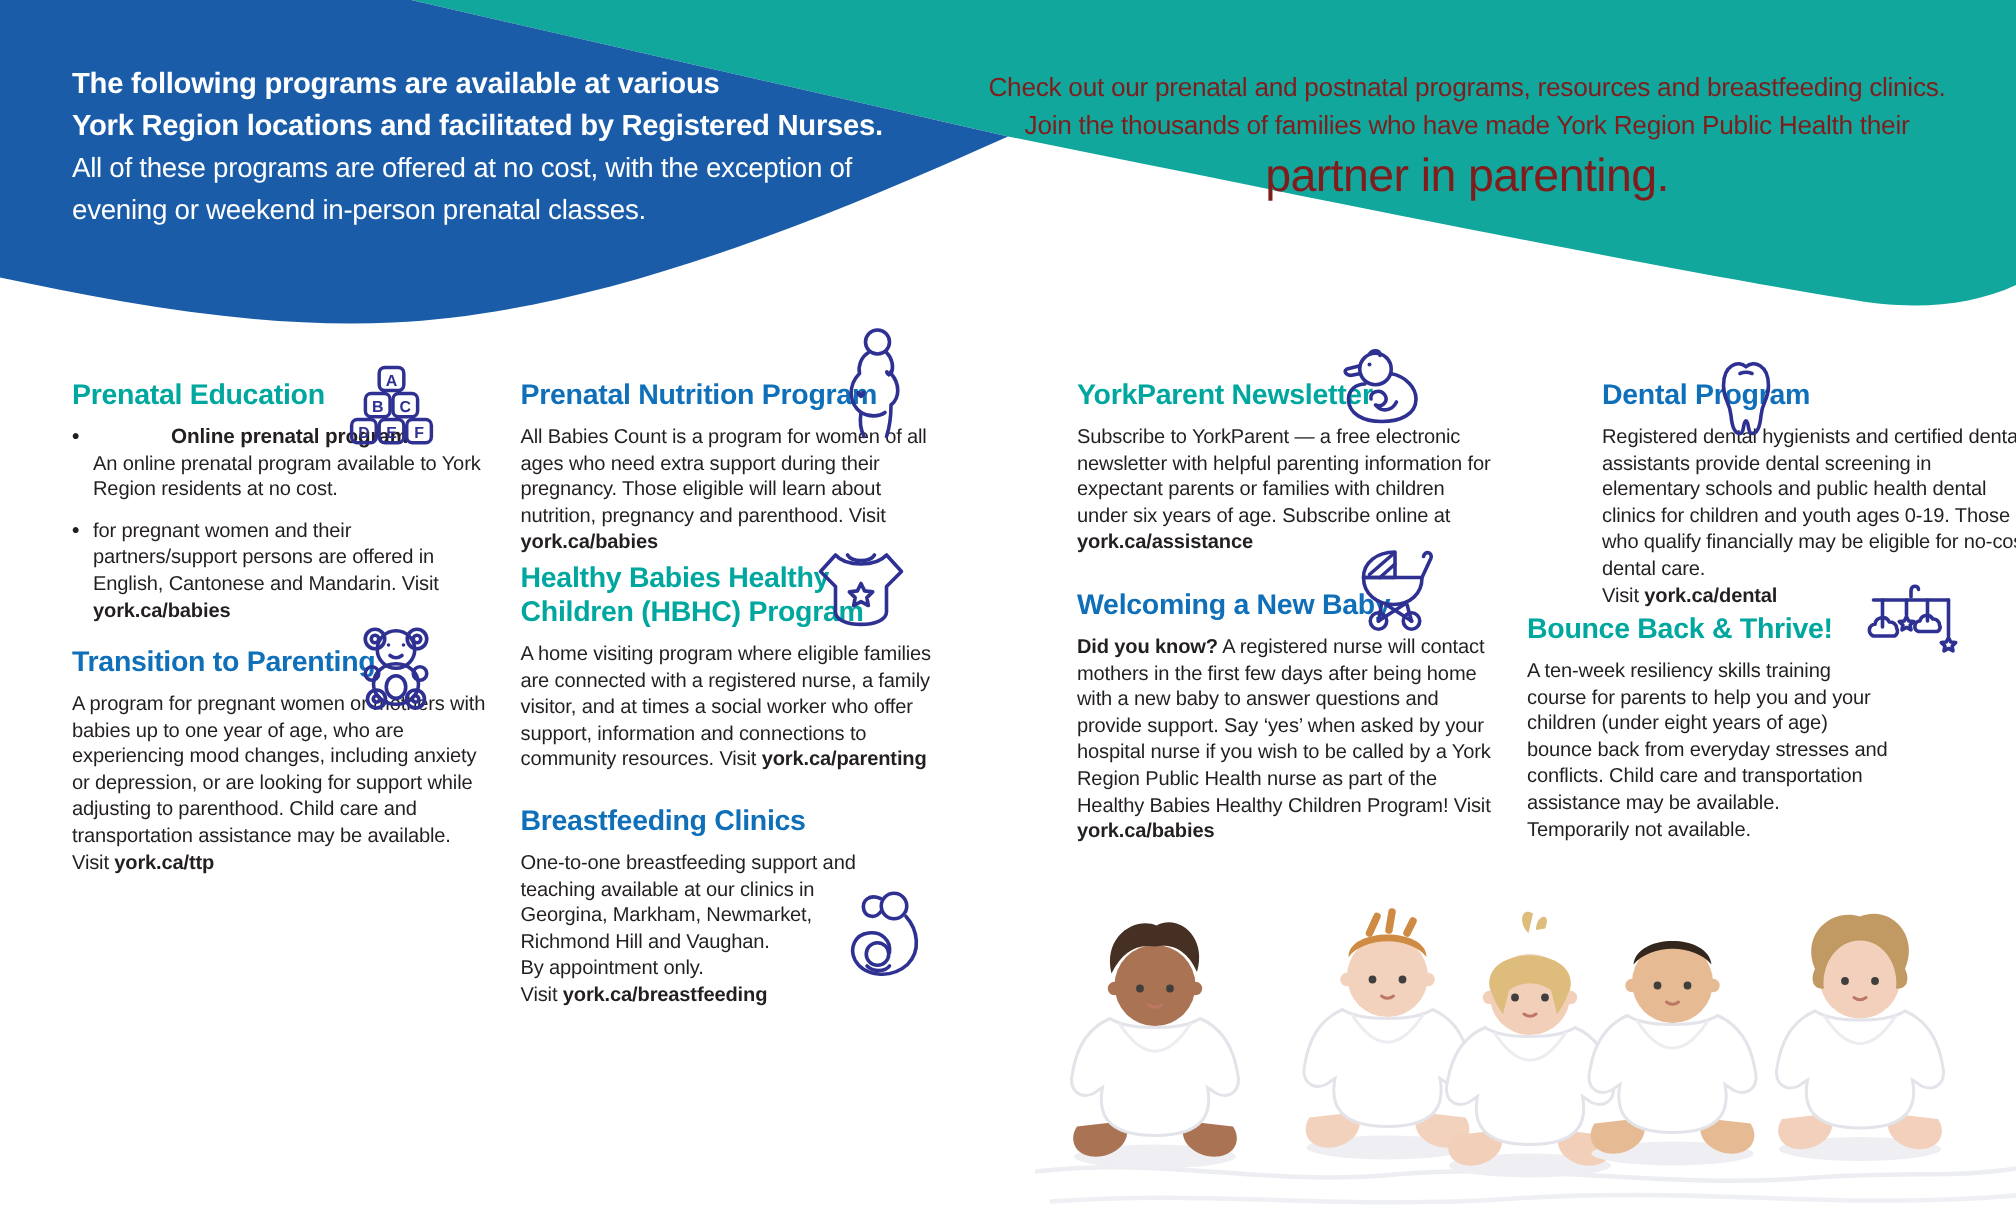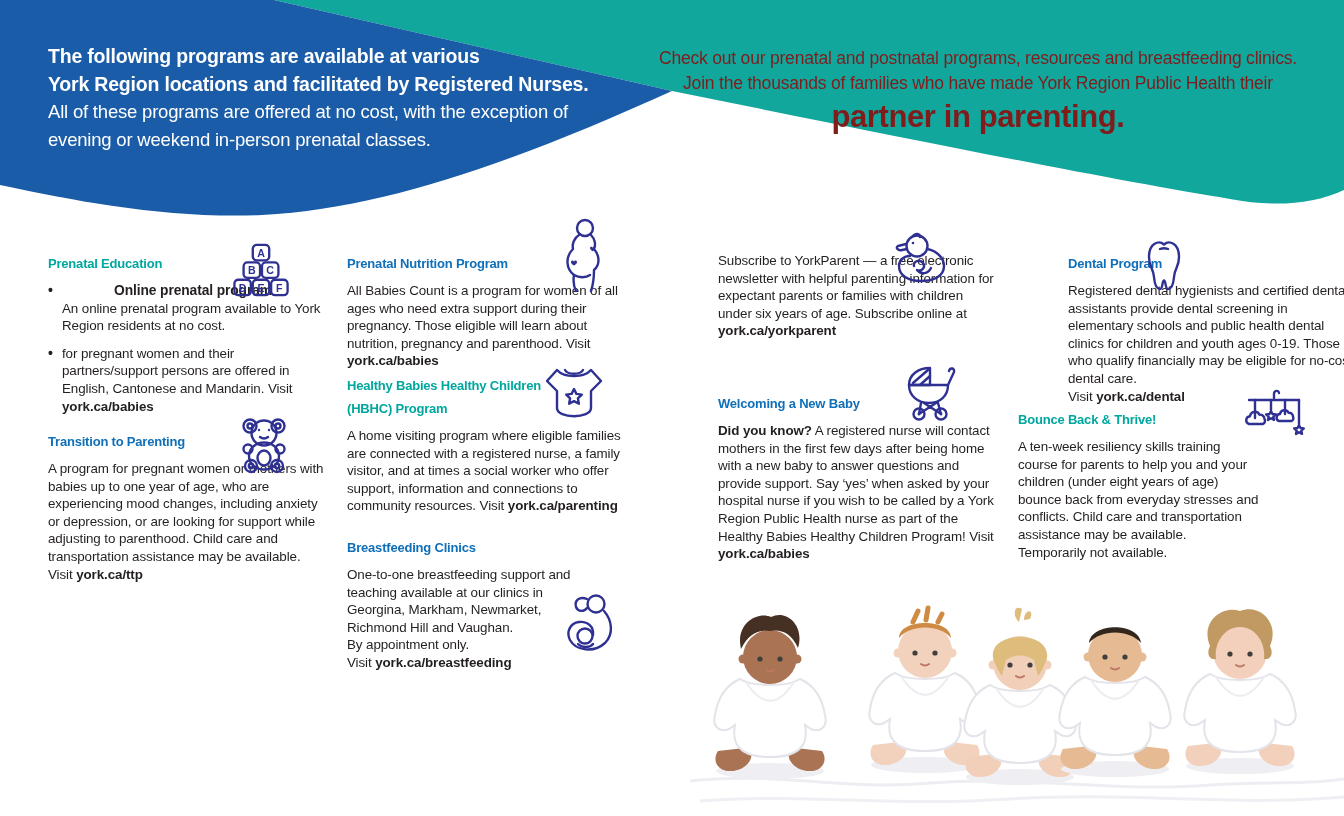--- a/index.html
+++ b/index.html
@@ -6,23 +6,23 @@
   .page{
     position:relative;width:1344px;height:816px;background:#ffffff;overflow:hidden;
     font-family:"Liberation Sans", sans-serif;color:#231F20;
   }
   .hdr-waves{position:absolute;left:0;top:0;}
   .hdr-left{position:absolute;left:48px;top:42px;color:#fff;width:580px;}
   .hdr-left .hl-bold{font-weight:bold;font-size:19.5px;line-height:28px;letter-spacing:-0.2px;}
   .hdr-left .hl-reg{font-size:18.5px;line-height:28px;letter-spacing:-0.2px;}
   .hdr-right{position:absolute;right:46px;top:46px;color:#7f1d1d;width:640px;text-align:center;}
   .hdr-right .hr-line{font-size:17.5px;line-height:25px;letter-spacing:-0.2px;}
-  .hdr-right .hr-tagline{font-size:31px;line-height:36px;font-weight:bold;margin-top:3px;letter-spacing:-0.4px;}
+  .hdr-right .hr-tagline{font-size:31px;line-height:36px;font-weight:normal;margin-top:3px;letter-spacing:-0.4px;}
   .sec{position:absolute;}
-  .sec h2{margin:0 0 7px 0;font-size:13px;line-height:23px;letter-spacing:-0.2px;font-weight:bold;}
+  .sec h2{margin:0 0 7px 0;font-size:19px;line-height:23px;letter-spacing:-0.2px;font-weight:bold;}
   .sec h2.teal{color:#00A79E;}
   .sec h2.blue{color:#0F6FB8;}
   .sec p{margin:0;font-size:13.4px;line-height:17.6px;letter-spacing:-0.1px;}
   .sec b{font-weight:bold;text-align:center;}
   .bullet{display:flex;margin-bottom:10px;}
   .bullet .dot{width:14px;flex:0 0 14px;font-size:14px;line-height:17.6px;font-weight:bold;}
   .bullet .btxt{font-size:13.4px;line-height:17.6px;letter-spacing:-0.1px;}
   .bullet .blk{display:block;font-size:13.8px;}
   .icon{position:absolute;}
   .icon svg{display:block;}
@@ -83,22 +83,23 @@
   </div>
 
   <div class="sec" style="left:347px;top:536px;width:280px;">
     <h2 class="blue">Breastfeeding Clinics</h2>
     <p style="width:250px;"><span>One-to-one breastfeeding support and teaching available at our clinics in Georgina, Markham, Newmarket, Richmond Hill and Vaughan.</span></p>
     <p>By appointment only.</p>
     <p><span>Visit</span> <b>york.ca/breastfeeding</b></p>
   </div>
 
   <div class="sec" style="left:718px;top:252px;width:280px;">
+    <h2 class="teal">YorkParent Newsletter</h2>
     <p><span>Subscribe to YorkParent — a free electronic newsletter with helpful parenting information for expectant parents or families with children under six years of age. Subscribe online at</span></p>
-    <p><b>york.ca/yorkparent</b></p>
+    <p><b>york.ca/assistance</b></p>
   </div>
 
   <div class="sec" style="left:718px;top:392px;width:284px;">
     <h2 class="blue">Welcoming a New Baby</h2>
     <p><b>Did you know?</b> <span>A registered nurse will contact mothers in the first few days after being home with a new baby to answer questions and provide support. Say ‘yes’ when asked by your hospital nurse if you wish to be called by a York Region Public Health nurse as part of the Healthy Babies Healthy Children Program! Visit</span> <b>york.ca/babies</b></p>
   </div>
 
   <div class="sec" style="left:1068px;top:252px;width:286px;">
     <h2 class="blue">Dental Program</h2>
     <p><span>Registered dental hygienists and certified dental assistants provide dental screening in elementary schools and public health dental clinics for children and youth ages 0-19. Those who qualify financially may be eligible for no-cost dental care.</span></p>

